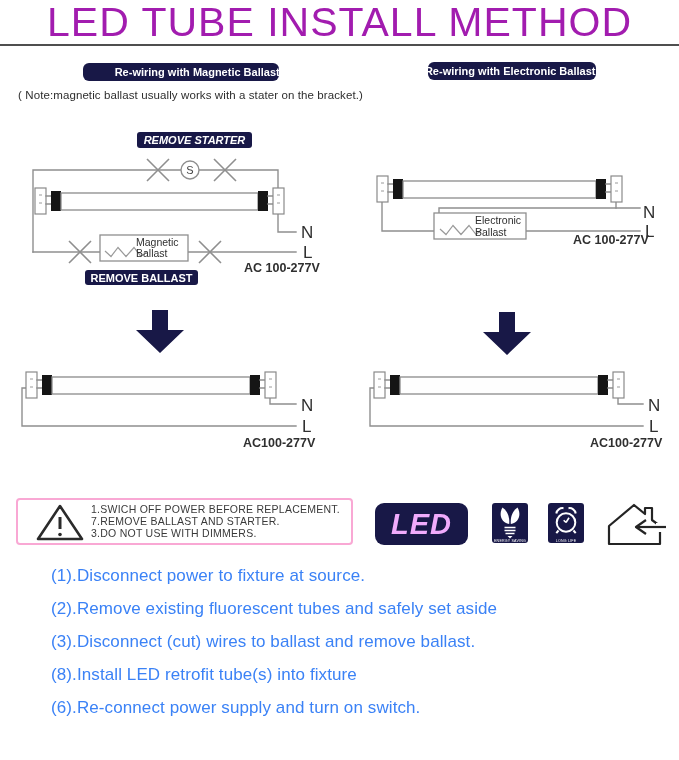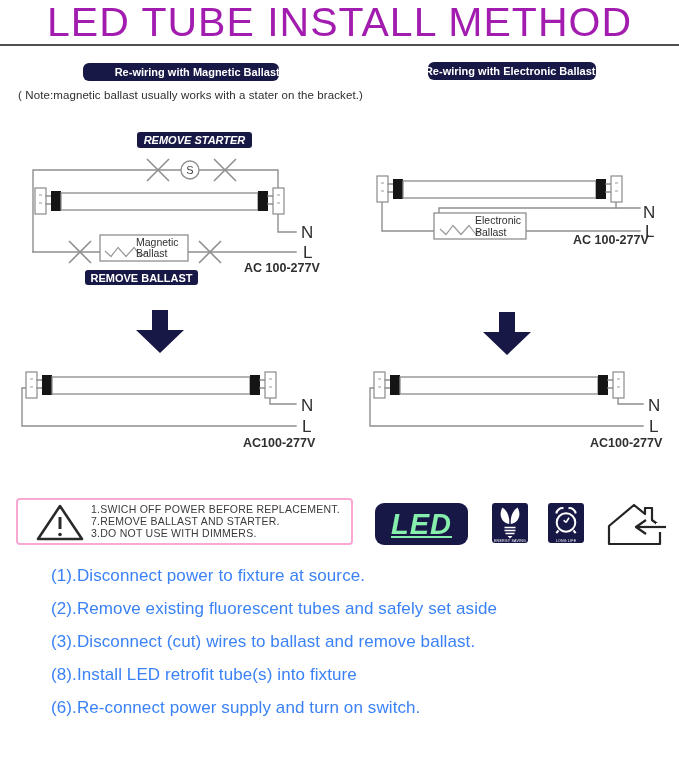--- a/index.html
+++ b/index.html
@@ -59,21 +59,21 @@
     color:#3a3a3a; letter-spacing:0.25px; white-space:nowrap;
   }
   .warn-stroke { stroke:#2b2b2b; fill:none; }
 
   
   #led-badge {
     position:absolute; left:375px; top:503px; width:93px; height:42px;
     border-radius:9px; display:flex; align-items:center; justify-content:center;
   }
   #led-badge span {
-    color:#86efac; font-weight:bold; font-style:italic; font-size:29px; letter-spacing:1px;text-decoration:underline;
+    color:#f0abfc; font-weight:bold; font-style:italic; font-size:29px; letter-spacing:1px;
   }
 
   .icon-white-stroke { stroke:#fff; fill:none; }
   .icon-white-fill { fill:#fff; }
   .icon-label { font-size:3.6px; fill:#fff; letter-spacing:0.2px; }
 
   
   #instructions { position:absolute; left:35px; top:567px; width:620px; }
   #instructions p {
     margin:0 0 16px 16px; font-size:17px; line-height:17px; color:#3b82f6;

